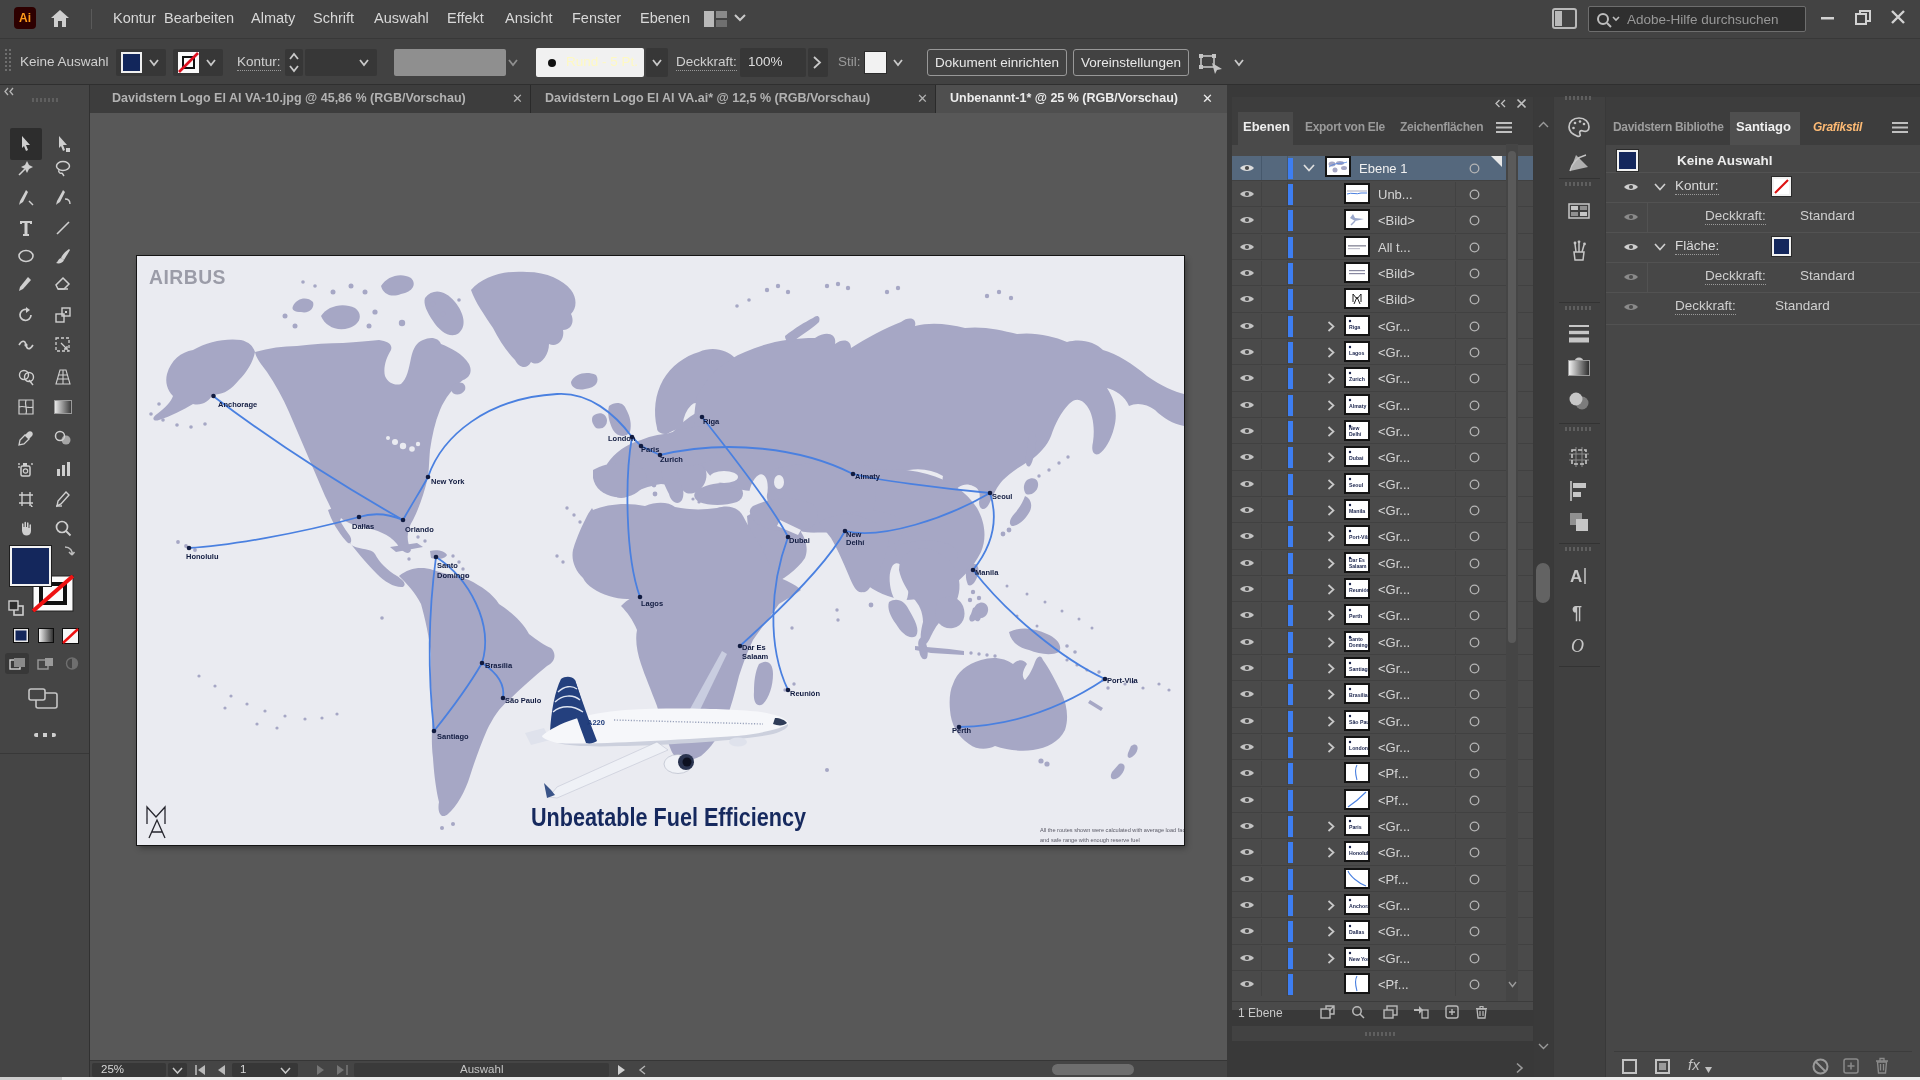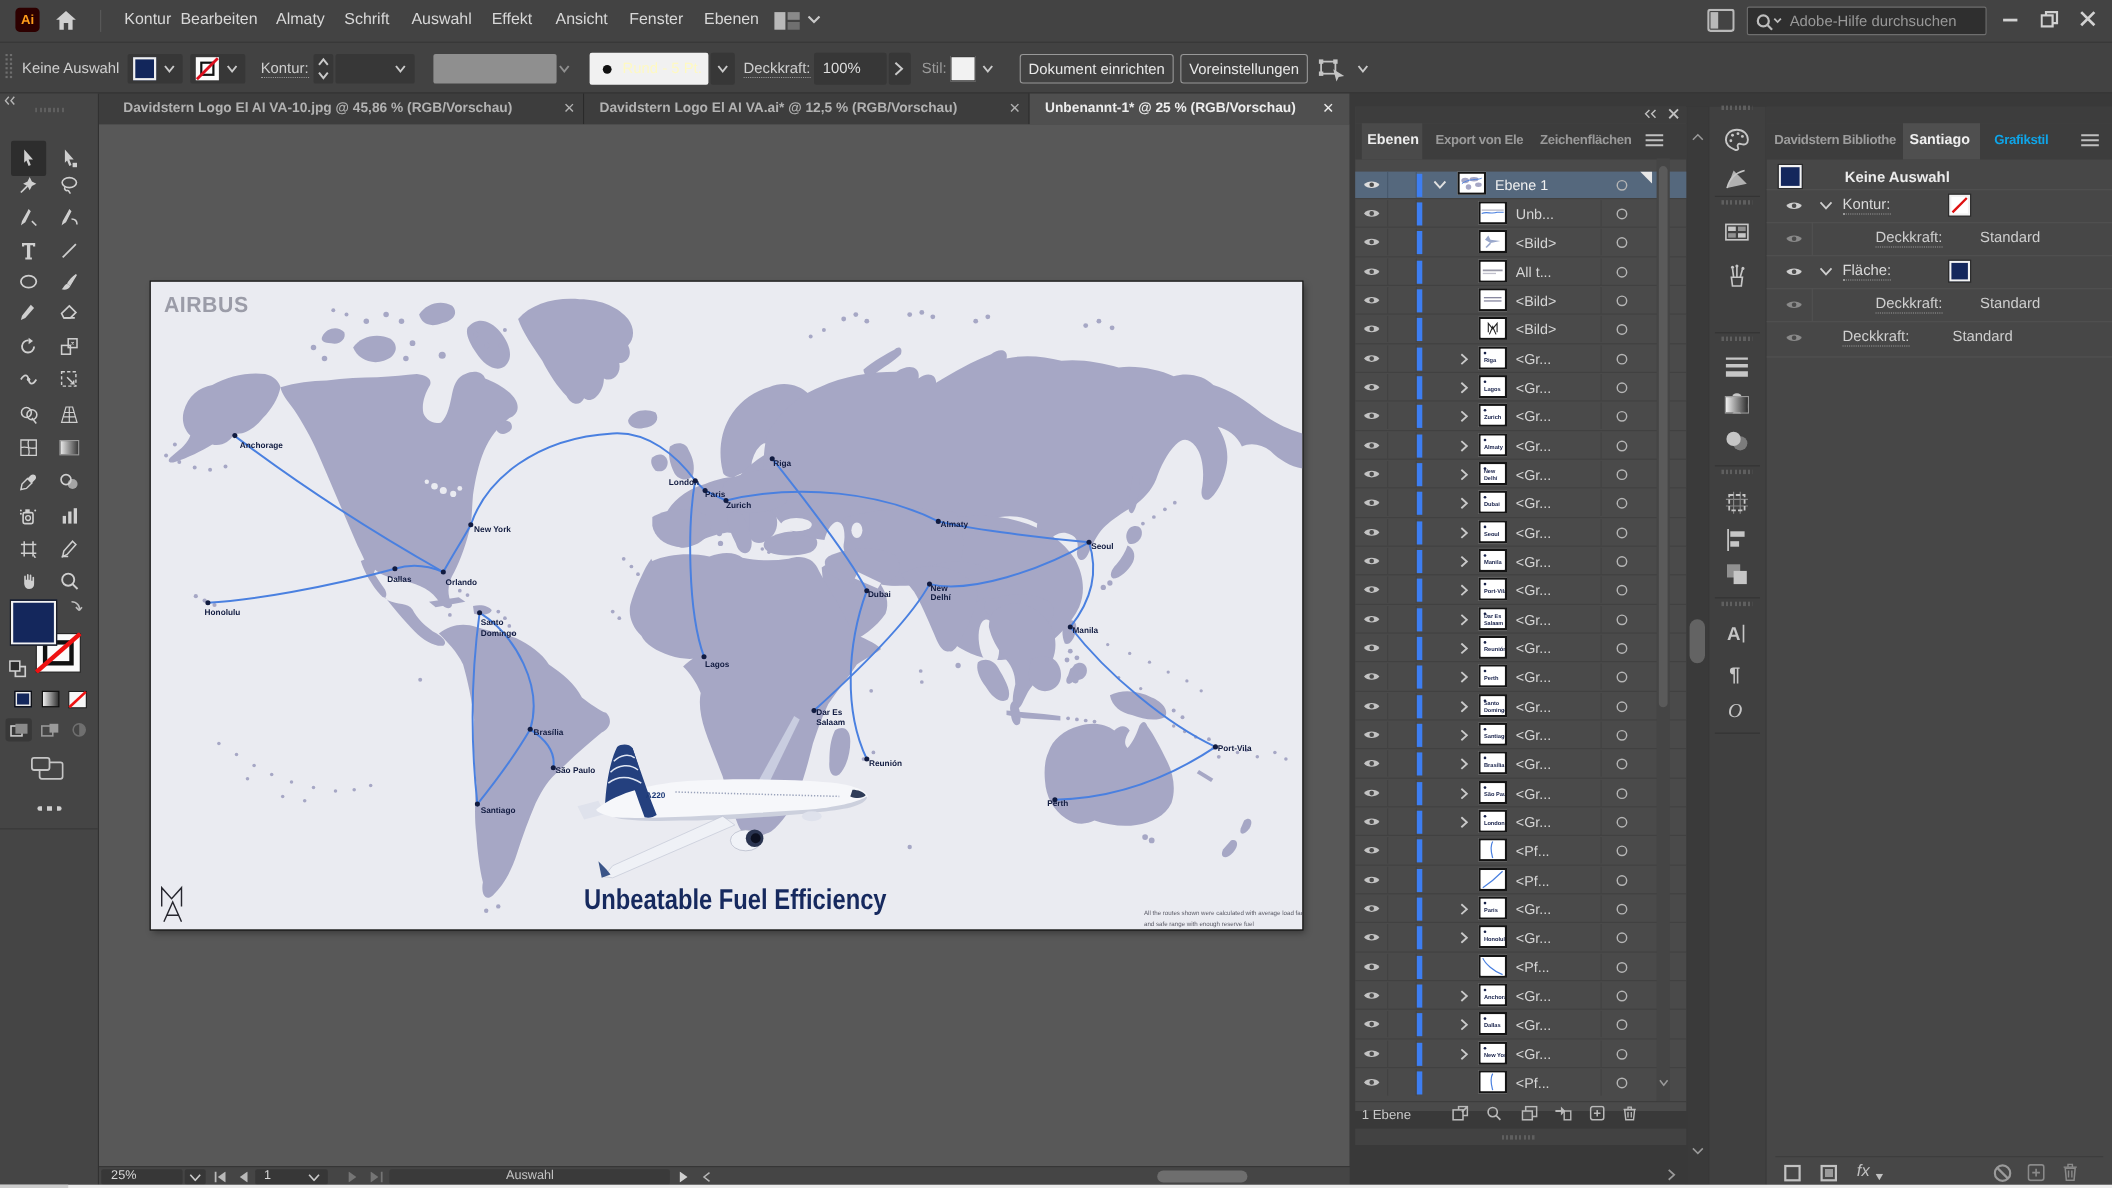--- a/index.html
+++ b/index.html
@@ -1428,21 +1428,21 @@
       <text x="3" y="17" font-size="18" font-style="italic" fill="#c6c6c6" font-family="Liberation Serif">O</text>
     </svg>
 <div class="abs" style="left:332px;top:581px;width:41px;height:1px;background:#333;"></div>
 <div class="abs" style="left:379px;top:12px;width:314px;height:980px;background:#474747;"></div>
 <div class="abs" style="left:379px;top:12px;width:314px;height:15px;background:#3d3d3d;"></div>
 <div class="abs" style="left:379px;top:27px;width:314px;height:33px;background:#3d3d3d;"></div>
 <div class="abs" style="left:503px;top:27px;width:70px;height:33px;background:#4f4f4f;"></div>
 <span class="t" style="left:386px;top:35px;font-size:12px;color:#9d9d9d;font-weight:bold;letter-spacing:-0.3px;">Davidstern</span>
 <span class="t" style="left:448px;top:35px;font-size:12px;color:#9d9d9d;font-weight:bold;letter-spacing:-0.3px;">Bibliothe</span>
 <span class="t" style="left:509px;top:34px;font-size:13px;font-weight:bold;color:#f0f0f0;">Santiago</span>
-<span class="t" style="left:586px;top:35px;font-size:12px;color:#0ea5e9;font-weight:bold;letter-spacing:-0.3px;">Grafikstil</span>
+<span class="t" style="left:586px;top:35px;font-size:12px;color:#fdba74;font-weight:bold;letter-spacing:-0.3px;font-style:italic;">Grafikstil</span>
 <svg class="ic" style="left:664px;top:36px;" width="18" height="13" viewBox="0 0 18 13">
       <path d="M1 2 L17 2 M1 6.5 L17 6.5 M1 11 L17 11" stroke="#c0c0c0" stroke-width="1.8"></path>
     </svg>
 <div class="abs" style="left:390px;top:65px;width:21px;height:21px;background:#14275c;border:2px solid #f2f2f2;outline:1px solid #2a2a2a;"></div>
 <span class="t" style="left:450px;top:68px;font-size:13.5px;font-weight:bold;color:#ececec;">Keine Auswahl</span>
 <div class="abs" style="left:379px;top:87px;width:314px;height:1px;background:#525252;"></div>
 <svg class="ic" style="left:396px;top:97px;" width="16" height="10" viewBox="0 0 16 10">
       <path d="M1 5 C4 1 12 1 15 5 C12 9 4 9 1 5 Z" fill="#cfcfcf"></path>
       <circle cx="8" cy="5" r="2.1" fill="#4a4a4a"></circle>
     </svg>

